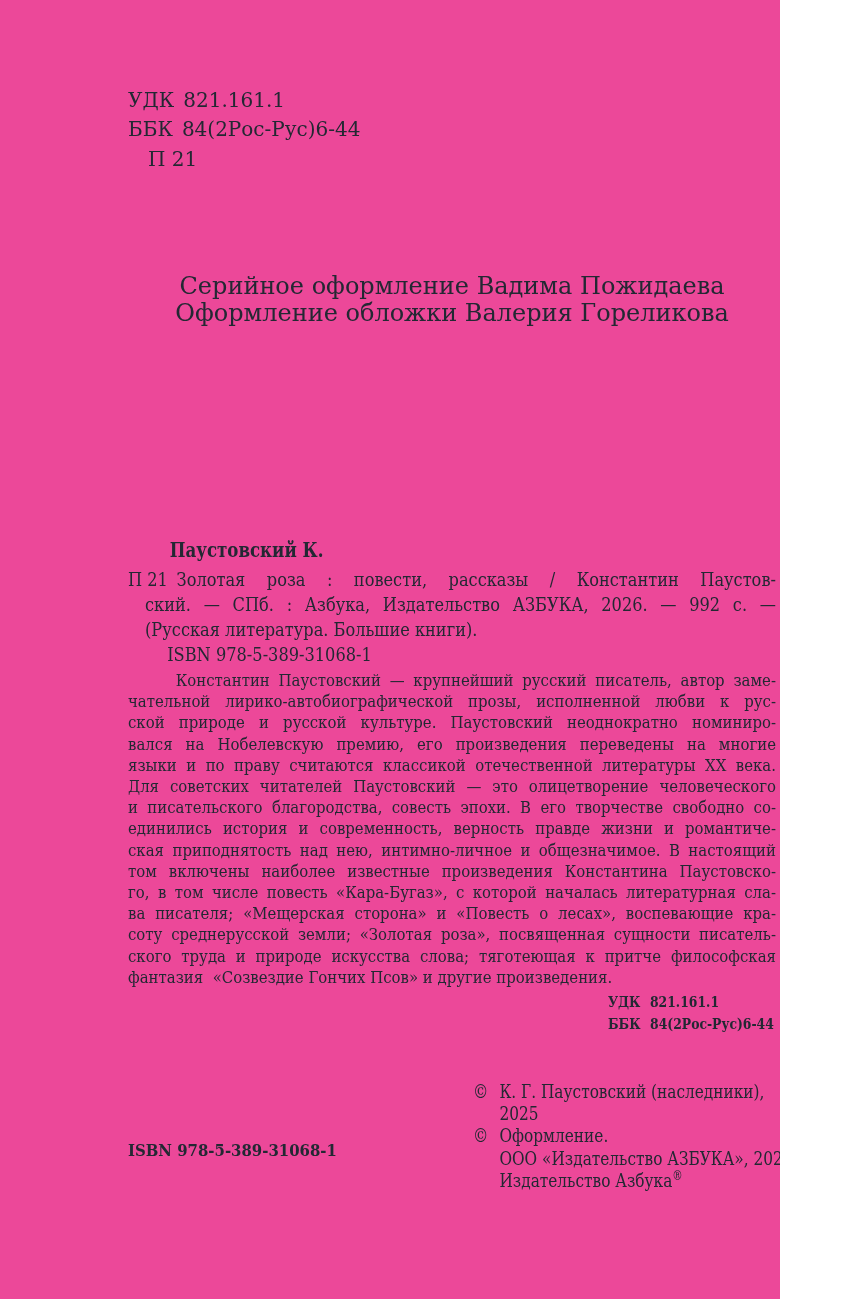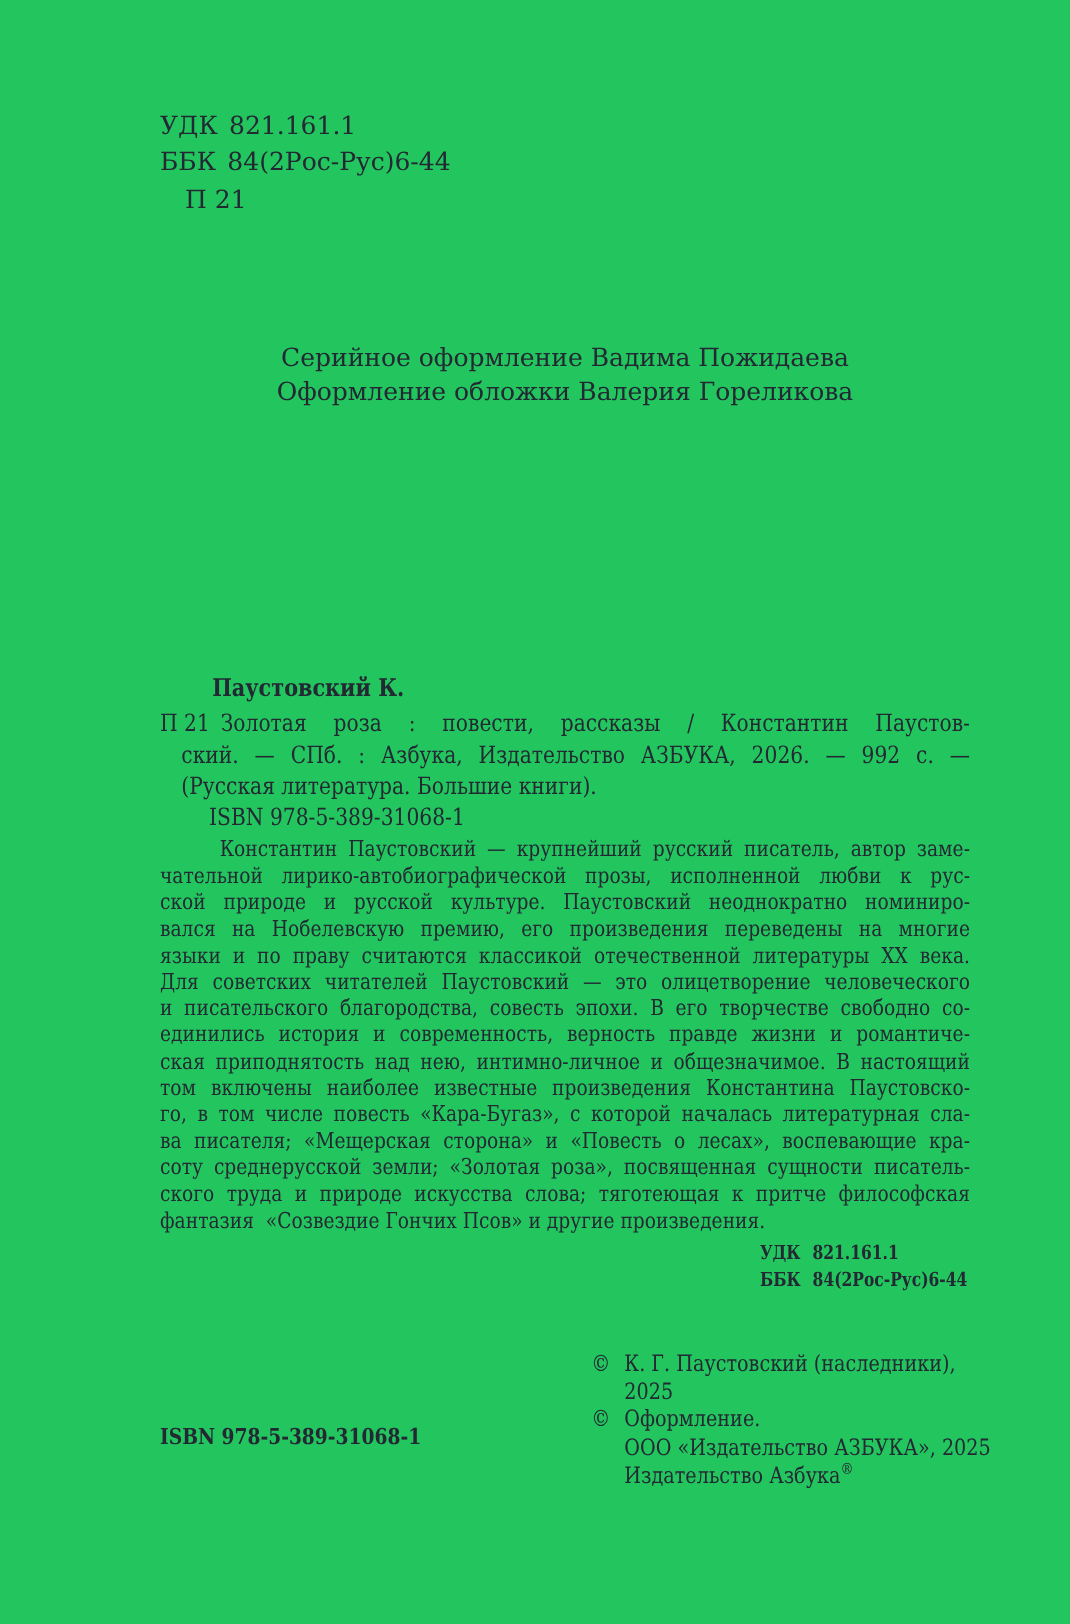--- a/index.html
+++ b/index.html
@@ -1,34 +1,34 @@
 <!DOCTYPE html>
 <html><head>
 <meta charset="utf-8">
 <style>
   html, body { margin: 0; padding: 0; background: #ffffff; }
   .page {
     position: relative;
-    width: 856px;
+    width: 780px;
     height: 1299px;
-    background: #22c55e;
+    background: #ec4899;
     color: #232833;
     font-family: "DejaVu Serif", "Liberation Serif", serif;
     overflow: hidden;
   }
   .abs { position: absolute; }
 
   
   #top-codes { left: 128px; top: 86px; font-size: 20px; line-height: 29.4px; }
   .tc-row { display: flex; }
   .tc-label { margin-right: 9px; }
   .tc-sign { padding-left: 20px; }
 
   
-  #credits { left: 128px; top: 273px; width: 648px; text-align: center; font-size: 20px; line-height: 27px; }
+  #credits { left: 128px; top: 273px; width: 648px; text-align: center; font-size: 24px; line-height: 27px; }
   .credit-line + .credit-line { }
 
   
   .cond { transform: scaleX(0.8526); transform-origin: 0 0; }
 
   
   #card { left: 128px; top: 538px; width: 760px; }
   .card-heading { font-size: 19.5px; font-weight: bold; line-height: 25px; padding-left: 49px; margin-bottom: 4px; }
   .card-biblio { position: relative; font-size: 19px; line-height: 25px; }
   .card-sign { position: absolute; left: 0; top: 0; }

